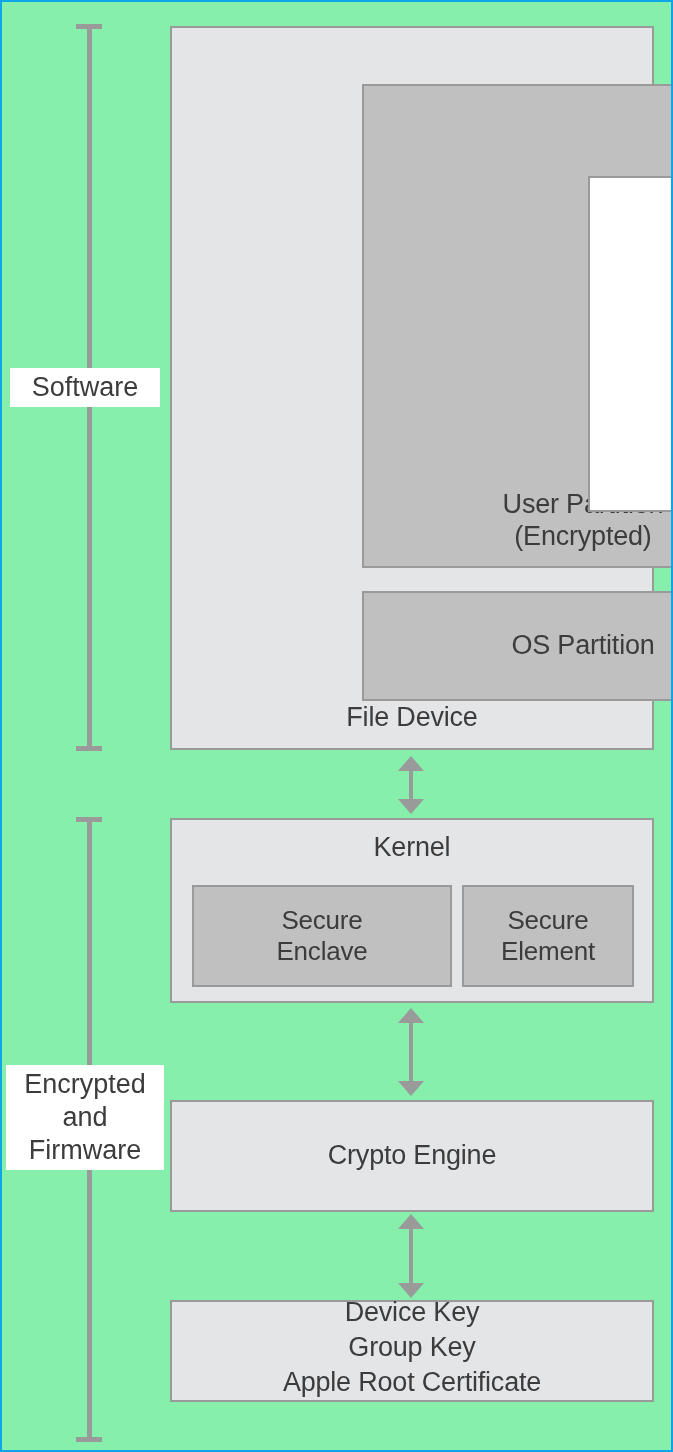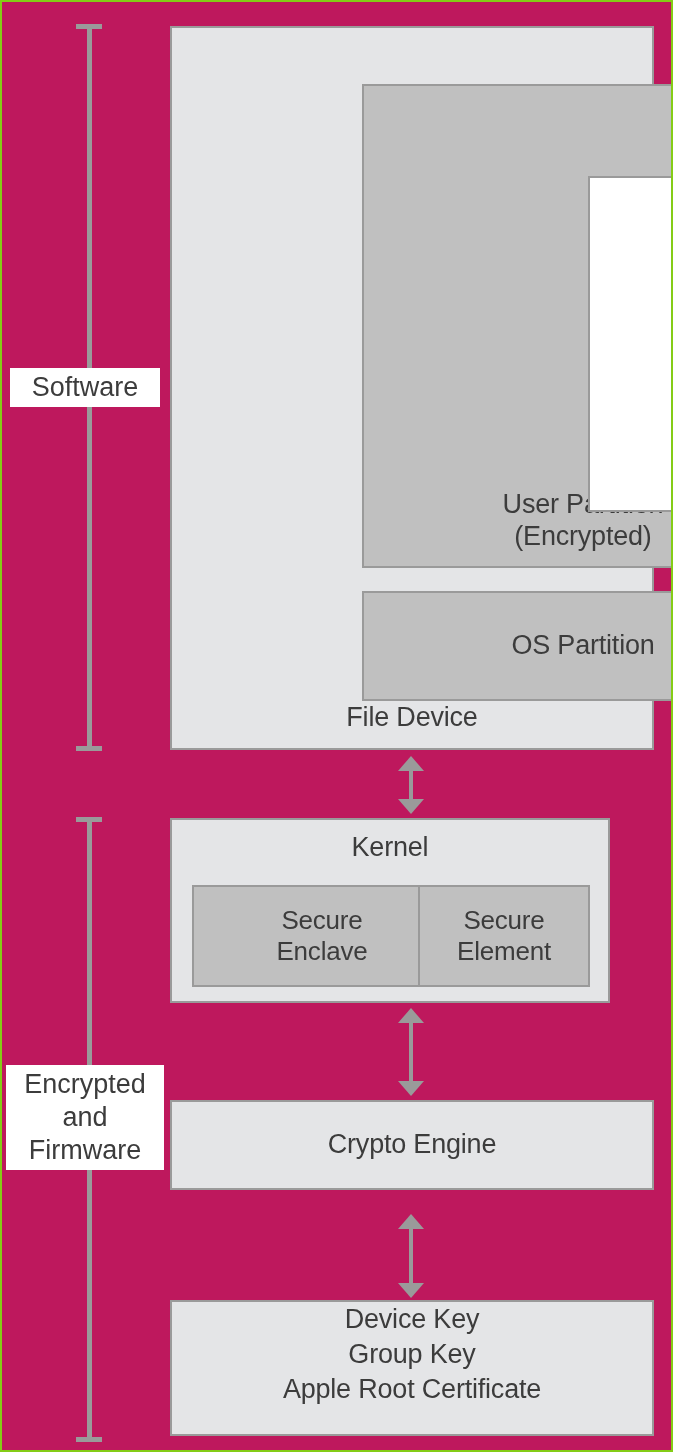--- a/index.html
+++ b/index.html
@@ -8,22 +8,22 @@
     width: 673px;
     height: 1452px;
     background: #ffffff;
     font-family: "Liberation Sans", sans-serif;
   }
 
   #diagram {
     position: relative;
     width: 673px;
     height: 1452px;
-    background: #be185d;
-    border: 2px solid #84cc16;
+    background: #86efac;
+    border: 2px solid #0ea5e9;
     overflow: hidden;
   }
 
   
   .box {
     position: absolute;
     border: 2px solid #9a9a9a;
     display: flex;
     flex-direction: column;
     align-items: center;
@@ -116,43 +116,43 @@
                            justify-content: flex-end; padding-bottom: 14px; font-size: 27px; }
   #box-user-partition    { left: 190px; top: 56px;   width: 442px; height: 484px;
                            justify-content: flex-end; padding-bottom: 13px; font-size: 27px; }
   #box-app-sandbox       { left: 224px; top: 90px;   width: 372px; height: 336px;
                            justify-content: flex-end; padding-bottom: 12px; font-size: 27px; }
   #box-os-partition      { left: 190px; top: 563px;  width: 442px; height: 110px;
                            justify-content: center; font-size: 27px; }
 
   #arrow-fs-kernel       { left: 396px; top: 754px;  height: 58px; }
 
-  #box-kernel            { left: 168px; top: 816px;  width: 440px; height: 185px;
+  #box-kernel            { left: 168px; top: 816px;  width: 484px; height: 185px;
                            justify-content: flex-start; padding-top: 12px; font-size: 27px; }
   #kernel-children {
     position: absolute;
     left: 20px;
     right: 18px;
     bottom: 14px;
     height: 102px;
   }
   #box-secure-enclave    { left: 0px;   top: 0px;  width: 260px; height: 102px;
                            justify-content: center; font-size: 26px; }
   #box-secure-element    { right: 0px;  top: 0px;  width: 172px; height: 102px;
                            justify-content: center; font-size: 26px; }
 
   #arrow-kernel-crypto   { left: 396px; top: 1006px; height: 88px; }
 
-  #box-crypto-engine     { left: 168px; top: 1098px; width: 484px; height: 90px;
+  #box-crypto-engine     { left: 168px; top: 1098px; width: 484px; height: 112px;
                            justify-content: center; font-size: 27px; }
 
   #arrow-crypto-keys     { left: 396px; top: 1212px; height: 84px; }
 
-  #box-keys              { left: 168px; top: 1298px; width: 484px; height: 136px;
-                           justify-content: flex-start; font-size: 27px; }
+  #box-keys              { left: 168px; top: 1298px; width: 484px; height: 102px;
+                           justify-content: flex-end; font-size: 27px; }
   #box-keys .label { line-height: 1.30; }
 </style>
 </head>
 <body>
 
 <div id="diagram">
 
   <div class="bracket" id="bracket-software">
     <div class="cap top"></div>
     <div class="stem"></div>

